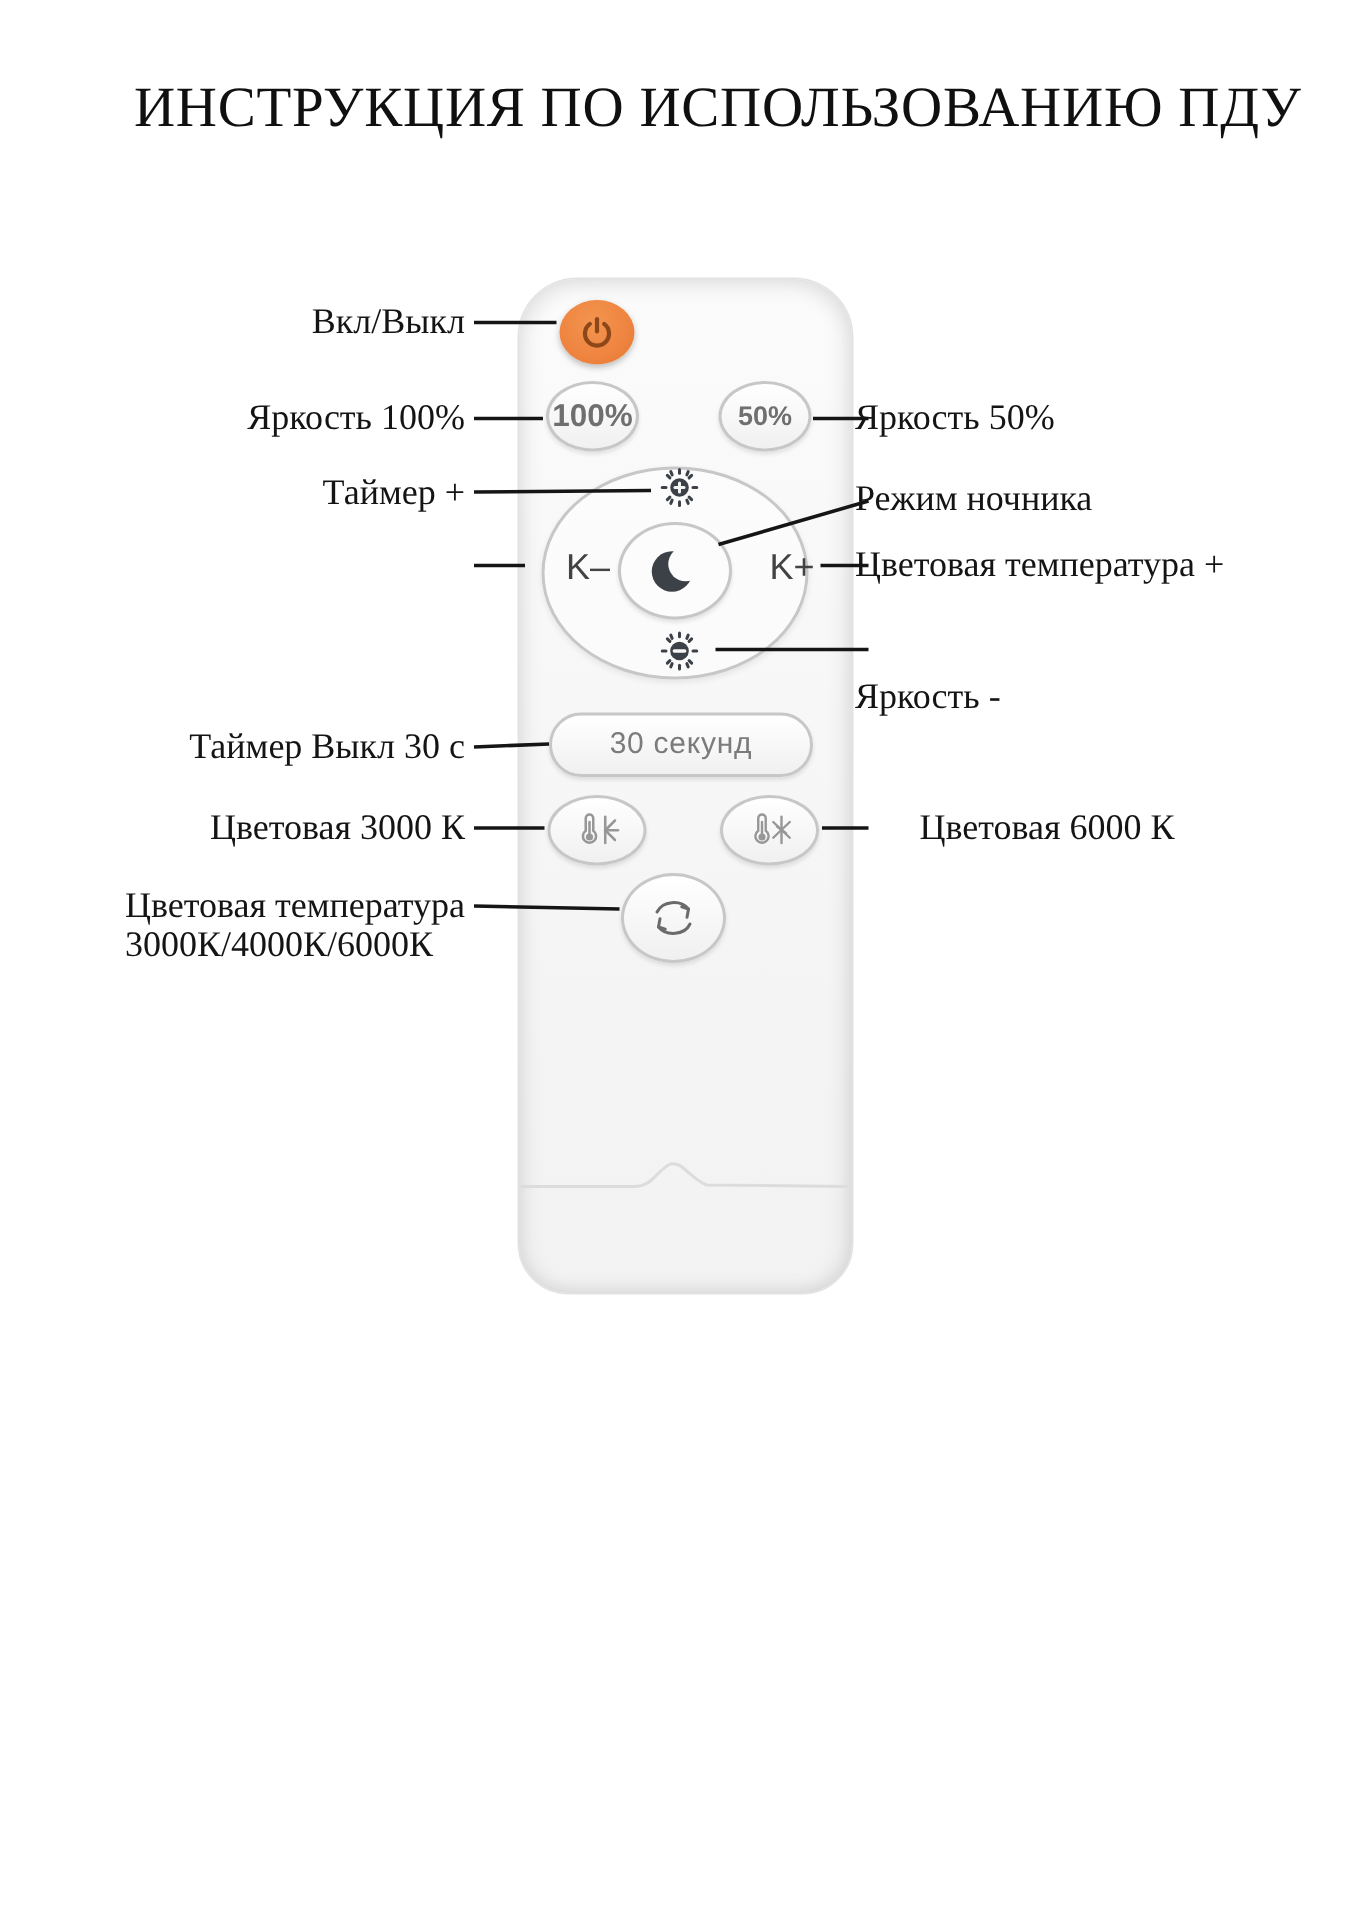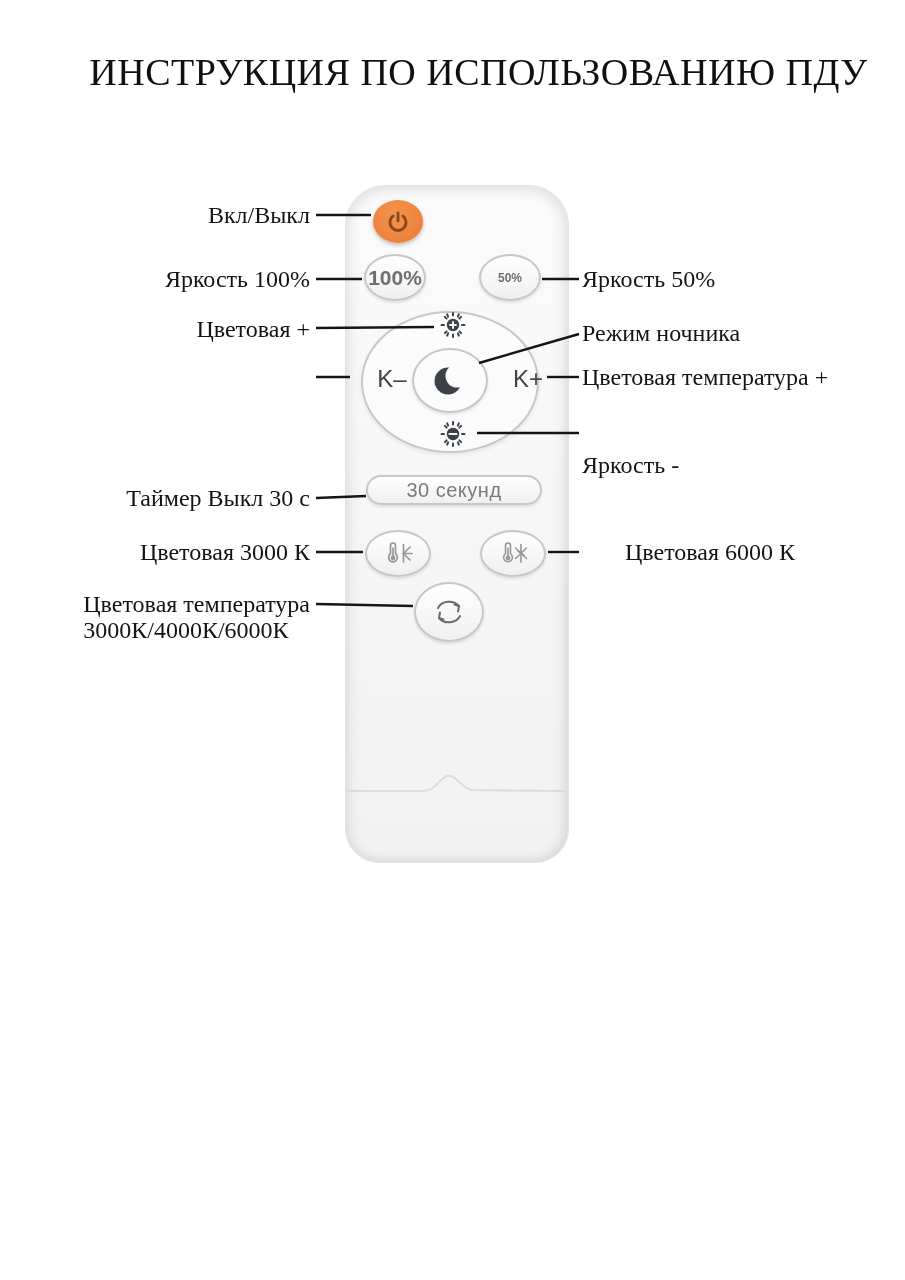--- a/index.html
+++ b/index.html
@@ -24,42 +24,42 @@
   
   .btn{position:absolute;z-index:3;border:2px solid var(--button-border,#c7c7c7);
        border-radius:50%;background:linear-gradient(180deg,#ffffff,#f0f0f0);
        box-shadow:0 2px 3px rgba(0,0,0,.10);display:flex;align-items:center;justify-content:center;
        font-family:"Liberation Sans",sans-serif;color:var(--button-text,#6f6f6f);
        font-weight:bold;box-sizing:border-box;}
   .btn-power{left:373px;top:200px;width:50px;height:43px;border:none;
              background:radial-gradient(circle at 45% 35%,#f3954f,var(--power-button-fill,#ee8440) 60%,#e2762c);
              box-shadow:0 2px 4px rgba(0,0,0,.25);}
   .btn-100{left:364px;top:254px;width:62px;height:47px;font-size:21px;}
-  .btn-50{left:479px;top:254px;width:62px;height:47px;font-size:12px;}
+  .btn-50{left:479px;top:254px;width:62px;height:47px;font-size:18px;}
   .ring{left:361px;top:311px;width:178px;height:142px;background:rgba(255,255,255,.45);
         box-shadow:0 2px 4px rgba(0,0,0,.08);z-index:2;}
   .btn-moon{left:412px;top:348px;width:76px;height:65px;background:#fcfcfc;}
-  .btn-pill{left:366px;top:475px;width:176px;height:30px;border-radius:22px;
+  .btn-pill{left:366px;top:475px;width:176px;height:43px;border-radius:22px;
             font-size:20px;font-weight:normal;color:#7b7b7b;letter-spacing:.5px;}
   .btn-thermo-warm{left:365px;top:530px;width:66px;height:47px;}
   .btn-thermo-cold{left:480px;top:530px;width:66px;height:47px;}
   .btn-cycle{left:414px;top:582px;width:70px;height:60px;border-width:2.5px;}
 
   .pad-icon{position:absolute;z-index:3;}
   .sun-plus{left:436px;top:310px;}
   .sun-minus{left:436px;top:419px;}
   .ktext{position:absolute;z-index:3;width:44px;text-align:center;
          font-family:"Liberation Sans",sans-serif;font-size:24px;color:#434343;}
   .k-minus{left:370px;top:365px;}
   .k-plus{left:506px;top:365px;}
 
   
   .lbl{position:absolute;font-size:24px;line-height:28px;white-space:nowrap;z-index:5;}
   .lbl-l{right:595px;text-align:right;}
-  .lbl-r{left:582px;text-align:left;}
+  .lbl-r{left:570px;text-align:left;}
   .lbl-power{top:201px;} .lbl-b100{top:265px;} .lbl-bplus{top:315px;}
   .lbl-ctminus{top:363px;} .lbl-timer{top:484px;} .lbl-c3000{top:538px;}
   .lbl-cycle{top:591px;line-height:26px;text-align:left;}
   .lbl-b50{top:265px;} .lbl-night{top:319px;} .lbl-ctplus{top:363px;}
   .lbl-bminus{top:418px;margin-top:33px;} .lbl-c6000{top:538px;margin-left:43px;}
 
   .overlay{position:absolute;left:0;top:0;z-index:4;pointer-events:none;}
   .overlay line{stroke:#151515;stroke-width:2.4;}
 </style>
 </head>
@@ -196,21 +196,21 @@
     <line x1="316" y1="604" x2="413" y2="606"></line>
     <line x1="542" y1="279" x2="579" y2="279"></line>
     <line x1="479" y1="363" x2="579" y2="334"></line>
     <line x1="547" y1="377" x2="579" y2="377"></line>
     <line x1="477" y1="433" x2="579" y2="433"></line>
     <line x1="548" y1="552" x2="579" y2="552"></line>
   </svg>
 
   <div class="lbl lbl-l lbl-power">Вкл/Выкл</div>
   <div class="lbl lbl-l lbl-b100">Яркость 100%</div>
-  <div class="lbl lbl-l lbl-bplus">Цветовая +</div>
+  <div class="lbl lbl-l lbl-bplus">Таймер +</div>
   <div class="lbl lbl-l lbl-timer">Таймер Выкл 30 с</div>
   <div class="lbl lbl-l lbl-c3000">Цветовая 3000 К</div>
   <div class="lbl lbl-l lbl-cycle">
     <div>Цветовая температура</div>
     <div>3000К/4000К/6000К</div>
   </div>
 
   <div class="lbl lbl-r lbl-b50">Яркость 50%</div>
   <div class="lbl lbl-r lbl-ctplus">Цветовая температура +</div>
   <div class="lbl lbl-r lbl-night">Режим ночника</div>

